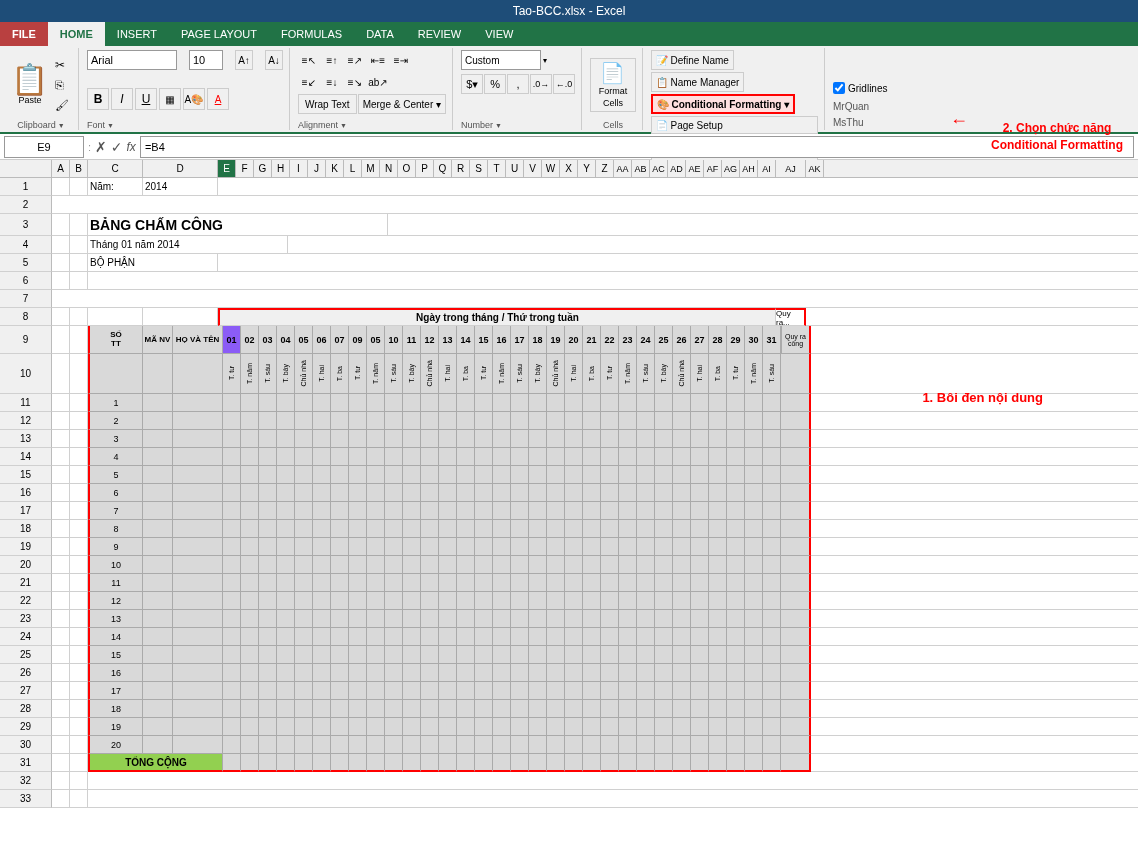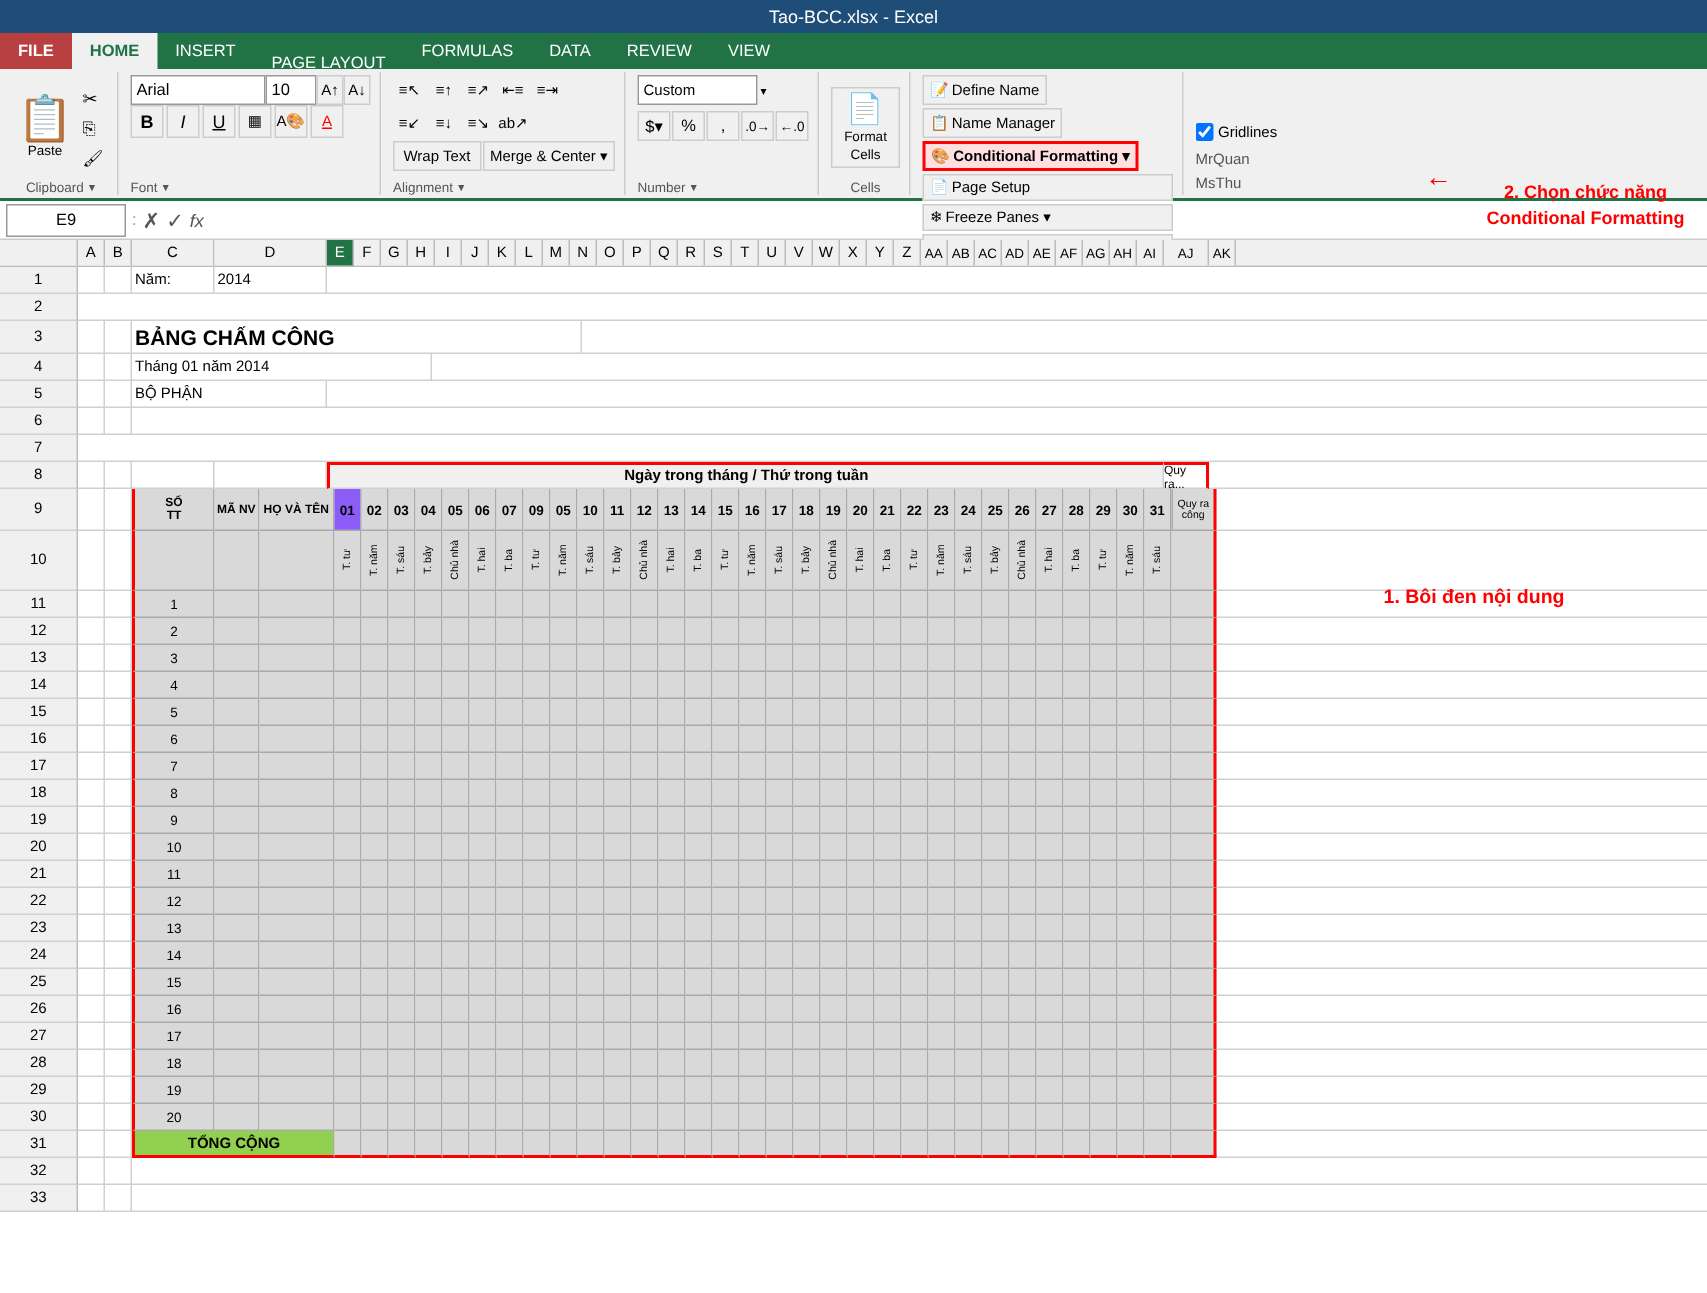--- a/index.html
+++ b/index.html
@@ -11,21 +11,21 @@
 <div style="width:1138px; height:862px; overflow:hidden; position:relative;">
 
   <div style="background:#1e4d78; color:white; height:22px; display:flex; align-items:center; justify-content:center; font-size:12px;">
     <span>Tao-BCC.xlsx - Excel</span>
   </div>
 
   <div style="display:flex; background:#217346; height:24px;">
     <div style="padding:4px 12px; font-size:11px; color:white; cursor:pointer; background:#b94040; font-weight:bold; display:flex; align-items:center;">FILE</div>
     <div style="padding:4px 12px; font-size:11px; background:#f0f0f0; color:#217346; font-weight:bold; cursor:pointer; display:flex; align-items:center;">HOME</div>
     <div style="padding:4px 12px; font-size:11px; color:white; cursor:pointer; display:flex; align-items:center;">INSERT</div>
-    <div style="padding:20px 12px; font-size:11px; color:white; cursor:pointer; display:flex; align-items:center;">PAGE LAYOUT</div>
+    <div style="padding:4px 12px; font-size:11px; color:white; cursor:pointer; display:flex; align-items:center;">PAGE LAYOUT</div>
     <div style="padding:4px 12px; font-size:11px; color:white; cursor:pointer; display:flex; align-items:center;">FORMULAS</div>
     <div style="padding:4px 12px; font-size:11px; color:white; cursor:pointer; display:flex; align-items:center;">DATA</div>
     <div style="padding:4px 12px; font-size:11px; color:white; cursor:pointer; display:flex; align-items:center;">REVIEW</div>
     <div style="padding:4px 12px; font-size:11px; color:white; cursor:pointer; display:flex; align-items:center;">VIEW</div>
   </div>
 
   <div style="display:flex; background:#f0f0f0; height:88px; border-bottom:2px solid #217346; align-items:stretch; padding:2px 4px; gap:2px;">
 
     <div style="display:flex; flex-direction:column; border-right:1px solid #ccc; padding:2px 6px 0; min-width:60px; align-items:center;">
       <div style="flex:1; display:flex; align-items:center; justify-content:center;">
@@ -37,21 +37,21 @@
           <div style="font-size:12px; cursor:pointer; padding:2px; border:1px solid transparent;">✂</div>
           <div style="font-size:11px; cursor:pointer; padding:2px; border:1px solid transparent;">⎘</div>
           <div style="font-size:11px; cursor:pointer; padding:2px; border:1px solid transparent;">🖌</div>
         </div>
       </div>
       <div style="font-size:9px; color:#555; display:flex; align-items:center; gap:2px;">Clipboard <span style="font-size:7px;">▼</span></div>
     </div>
 
     <div style="display:flex; flex-direction:column; border-right:1px solid #ccc; padding:2px 6px 0; min-width:130px;">
       <div style="flex:1;">
-        <div style="display:flex; gap:0; margin-bottom:0; align-items:center;">
+        <div style="display:flex; gap:12px; margin-bottom:18px; align-items:center;">
           <input value="Arial" style="width: 90px; height: 20px; border: 1px solid rgb(153, 153, 153); font-size: 11px; padding: 1px 3px;">
           <input value="10" style="width: 34px; height: 20px; border: 1px solid rgb(153, 153, 153); font-size: 11px; padding: 1px 3px;">
           <button style="width:18px; height:20px; font-size:10px; border:1px solid #ccc; background:#f0f0f0; cursor:pointer;">A↑</button>
           <button style="width:18px; height:20px; font-size:10px; border:1px solid #ccc; background:#f0f0f0; cursor:pointer;">A↓</button>
         </div>
         <div style="display:flex; gap:2px; align-items:center; flex-wrap:wrap;">
           <button style="width:22px; height:22px; font-weight:bold; font-size:12px; border:1px solid #ccc; background:#f0f0f0; cursor:pointer;">B</button>
           <button style="width:22px; height:22px; font-style:italic; font-size:12px; border:1px solid #ccc; background:#f0f0f0; cursor:pointer;">I</button>
           <button style="width:22px; height:22px; text-decoration:underline; font-size:12px; border:1px solid #ccc; background:#f0f0f0; cursor:pointer;">U</button>
           <div style="width:22px; height:22px; border:1px solid #ccc; background:#f0f0f0; cursor:pointer; display:flex; align-items:center; justify-content:center; font-size:10px;">▦</div>
@@ -146,20 +146,21 @@
     </div>
 
   </div>
 
   <div style="display:flex; align-items:center; height:26px; border-bottom:1px solid #ccc; padding:2px 4px; gap:4px; background:#fff;">
     <input value="E9" style="width: 80px; height: 22px; border: 1px solid rgb(153, 153, 153); font-size: 11px; padding: 1px 4px; text-align: center;">
     <span style="color:#999;">:</span>
     <div style="font-size:14px; cursor:pointer; color:#555;">✗</div>
     <div style="font-size:14px; cursor:pointer; color:#555;">✓</div>
     <div style="font-size:12px; cursor:pointer; color:#555; font-style:italic;">fx</div>
+    <input value="=B4" style="flex: 1 1 0%; height: 22px; border: 1px solid rgb(153, 153, 153); font-size: 11px; padding: 1px 4px;">
   </div>
 
   <div style="position:relative; overflow:hidden; height:calc(862px - 22px - 24px - 88px - 26px - 18px);">
 
     <div style="display:flex; background:#f0f0f0; border-bottom:1px solid #bbb; height:18px; position:sticky; top:0; z-index:5;">
 
       <div style="width:52px; min-width:52px; border-right:1px solid #bbb; background:#f0f0f0;"></div>
 
       <div style="width:18px; min-width:18px; border-right:1px solid #bbb; display:flex; align-items:center; justify-content:center; font-size:10px; background:#f0f0f0;">A</div>
       <div style="width:18px; min-width:18px; border-right:1px solid #bbb; display:flex; align-items:center; justify-content:center; font-size:10px; background:#f0f0f0;">B</div>

